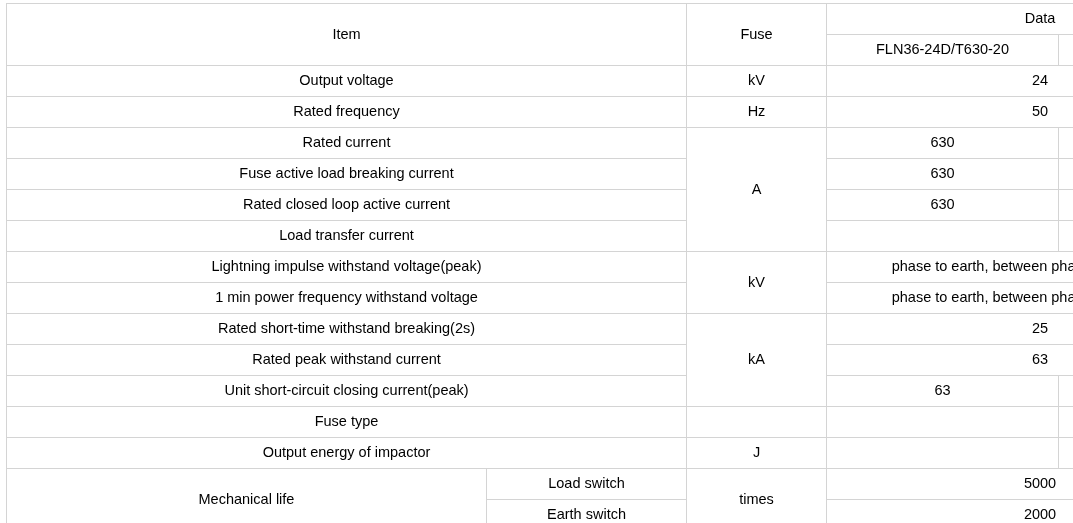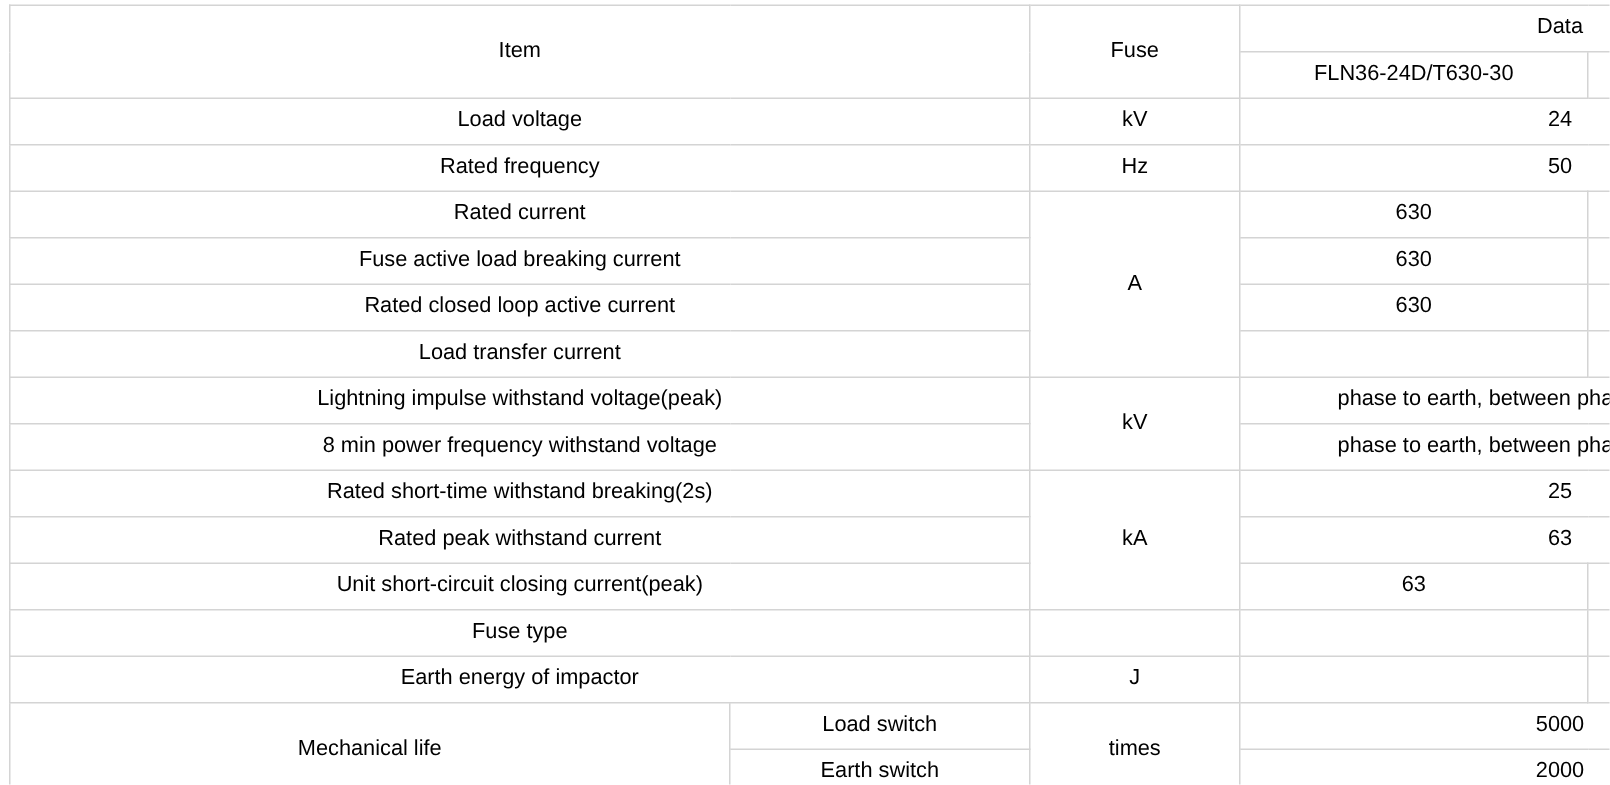--- a/index.html
+++ b/index.html
@@ -49,28 +49,28 @@
     <col class="col-data-a">
     <col class="col-data-b">
   </colgroup>
   <thead>
     <tr>
       <th colspan="2" rowspan="2">Item</th>
       <th rowspan="2">Fuse</th>
       <th colspan="2">Data</th>
     </tr>
     <tr>
-      <th>FLN36-24D/T630-30</th>
+      <th>FLN36-24D/T630-20</th>
       <th>FLRN36-24D/T1250-31.5</th>
     </tr>
   </thead>
   <tbody>
 
     <tr>
-      <td colspan="2">Load voltage</td>
+      <td colspan="2">Output voltage</td>
       <td>kV</td>
       <td colspan="2">24</td>
     </tr>
 
     <tr>
       <td colspan="2">Rated frequency</td>
       <td>Hz</td>
       <td colspan="2">50</td>
     </tr>
 
@@ -95,21 +95,21 @@
       <td class="blank-cell"></td>
       <td>1700</td>
     </tr>
 
     <tr>
       <td colspan="2">Lightning impulse withstand voltage(peak)</td>
       <td rowspan="2">kV</td>
       <td colspan="2">phase to earth, between phase 75, fracture 85</td>
     </tr>
     <tr>
-      <td colspan="2">8 min power frequency withstand voltage</td>
+      <td colspan="2">1 min power frequency withstand voltage</td>
       <td colspan="2">phase to earth, between phase 42, fracture 48</td>
     </tr>
 
     <tr>
       <td colspan="2">Rated short-time withstand breaking(2s)</td>
       <td rowspan="3">kA</td>
       <td colspan="2">25</td>
     </tr>
     <tr>
       <td colspan="2">Rated peak withstand current</td>
@@ -122,21 +122,21 @@
     </tr>
 
     <tr>
       <td colspan="2">Fuse type</td>
       <td class="blank-cell"></td>
       <td class="blank-cell"></td>
       <td>S LAJ-12</td>
     </tr>
 
     <tr>
-      <td colspan="2">Earth energy of impactor</td>
+      <td colspan="2">Output energy of impactor</td>
       <td>J</td>
       <td class="blank-cell"></td>
       <td>1+0.5</td>
     </tr>
 
     <tr class="row-h">
       <td rowspan="2">Mechanical life</td>
       <td>Load switch</td>
       <td rowspan="2">times</td>
       <td colspan="2">5000</td>

